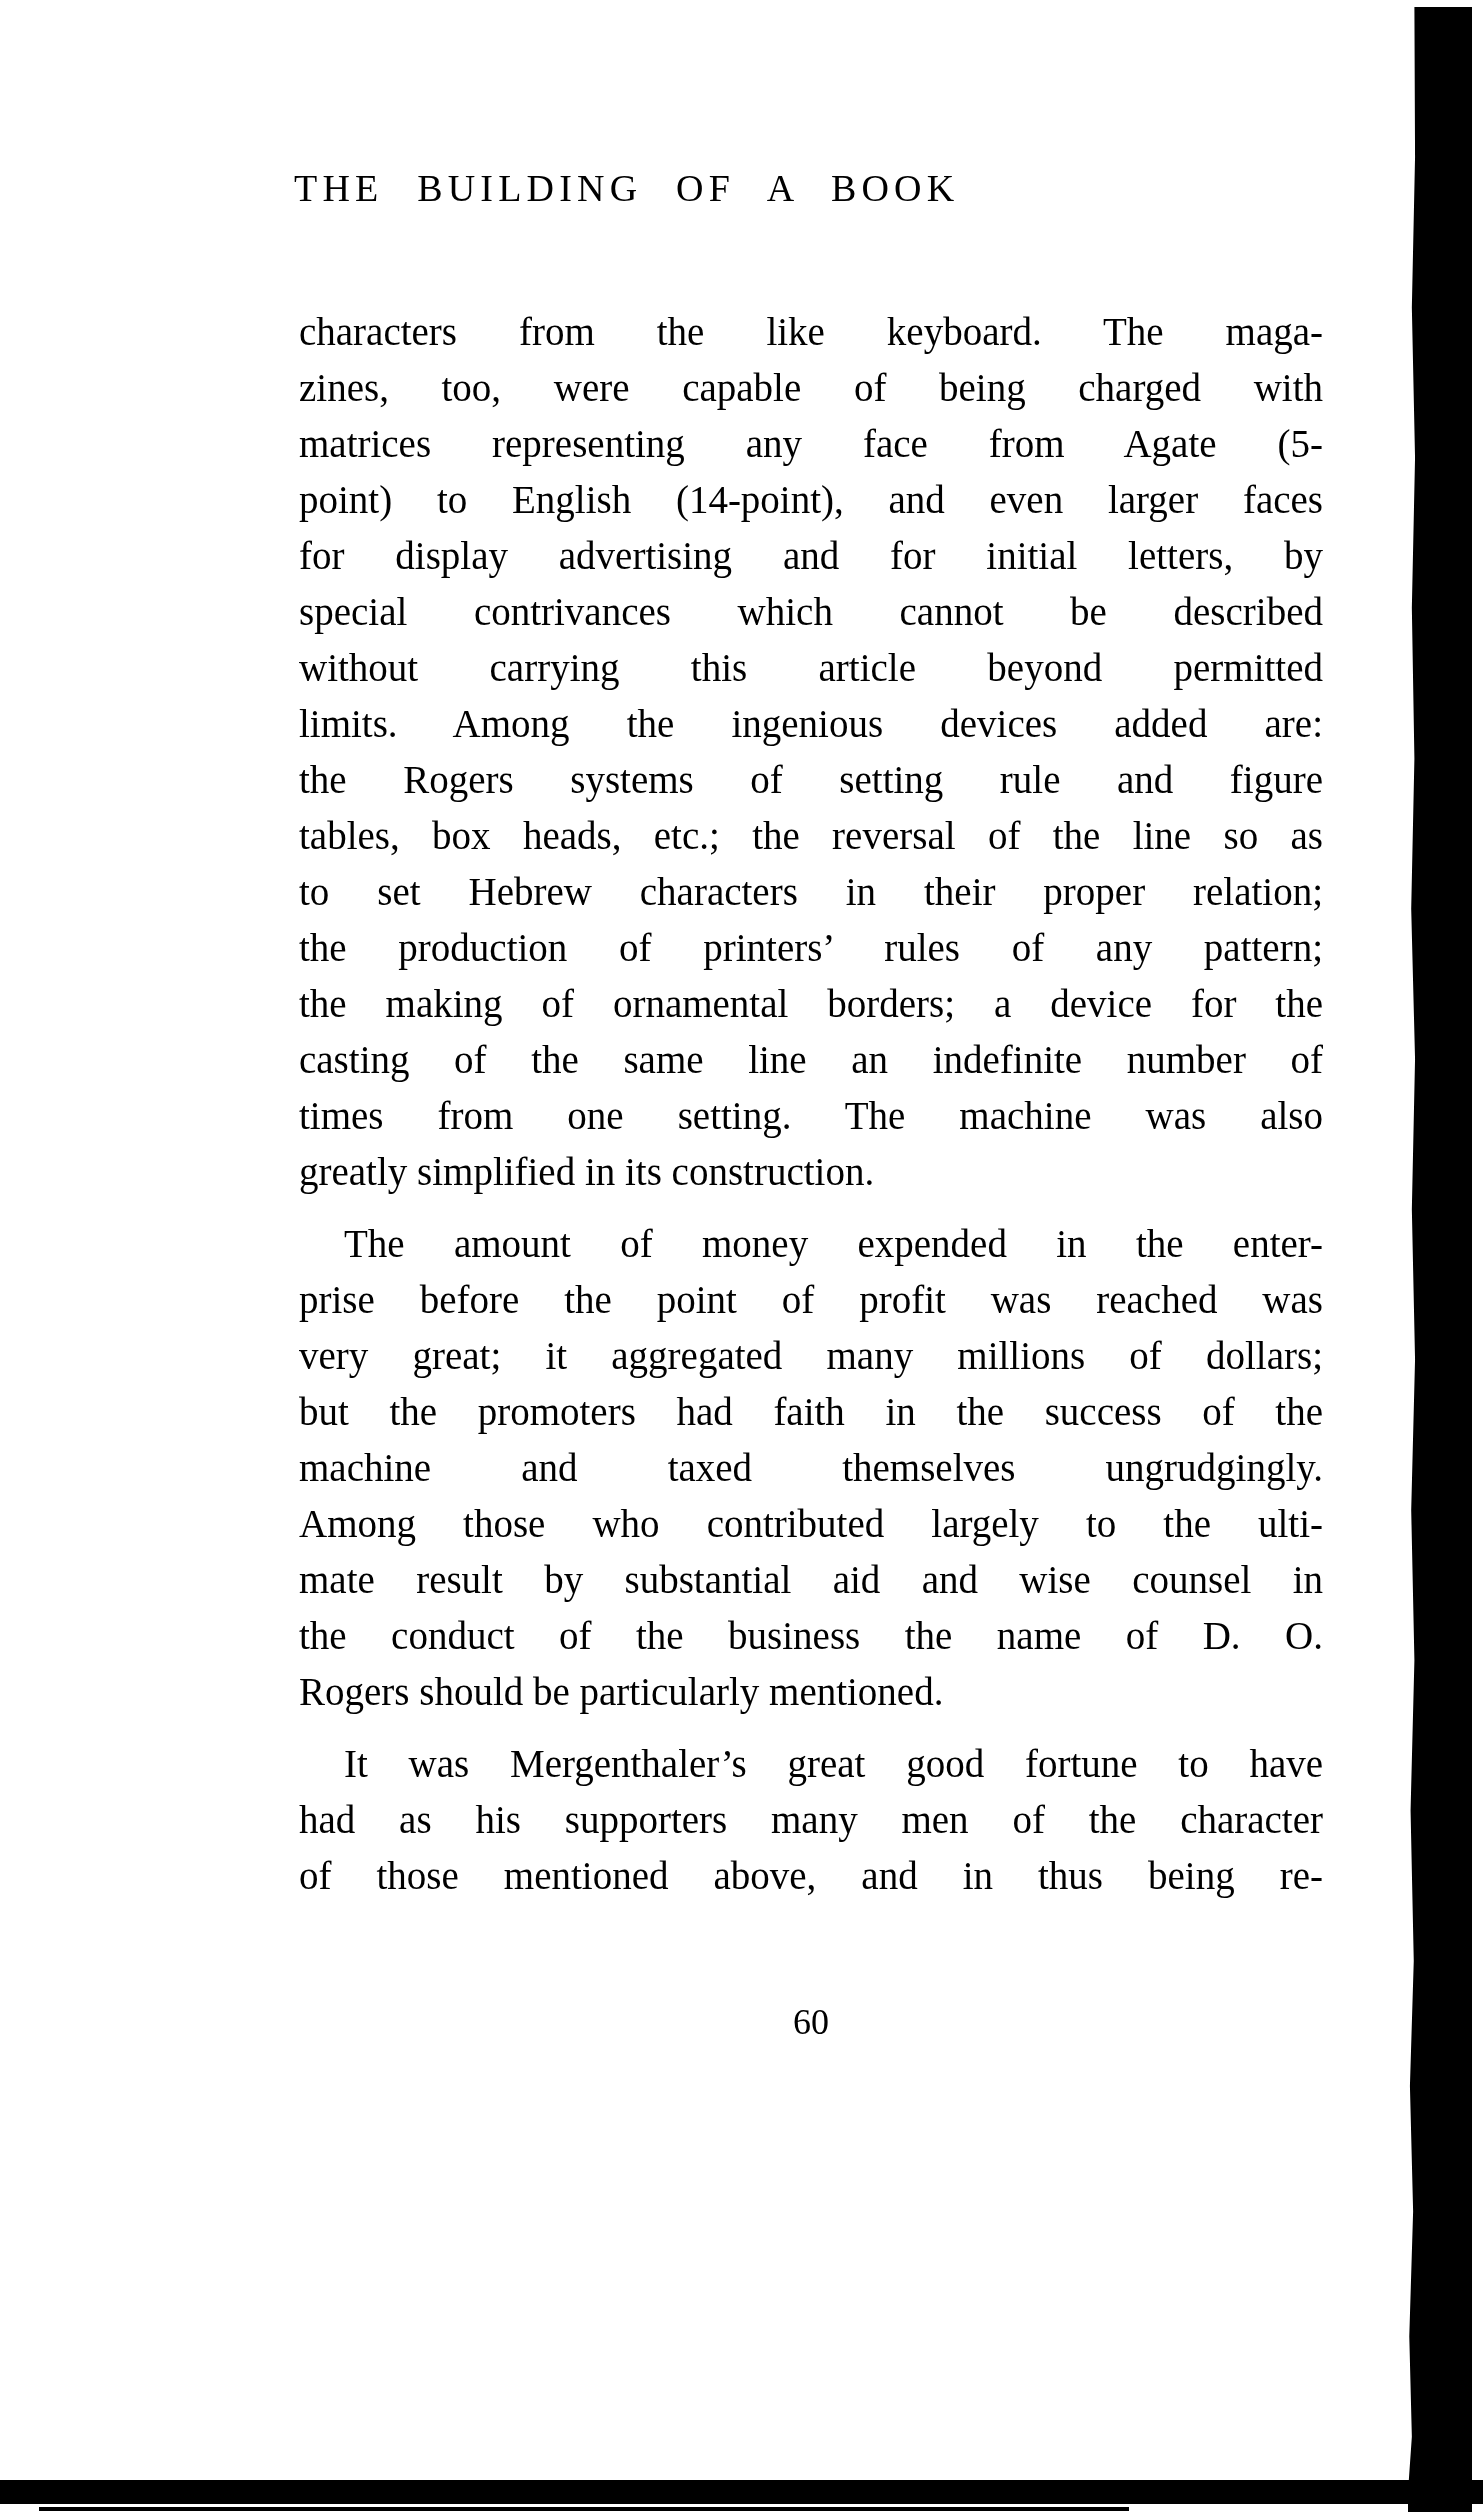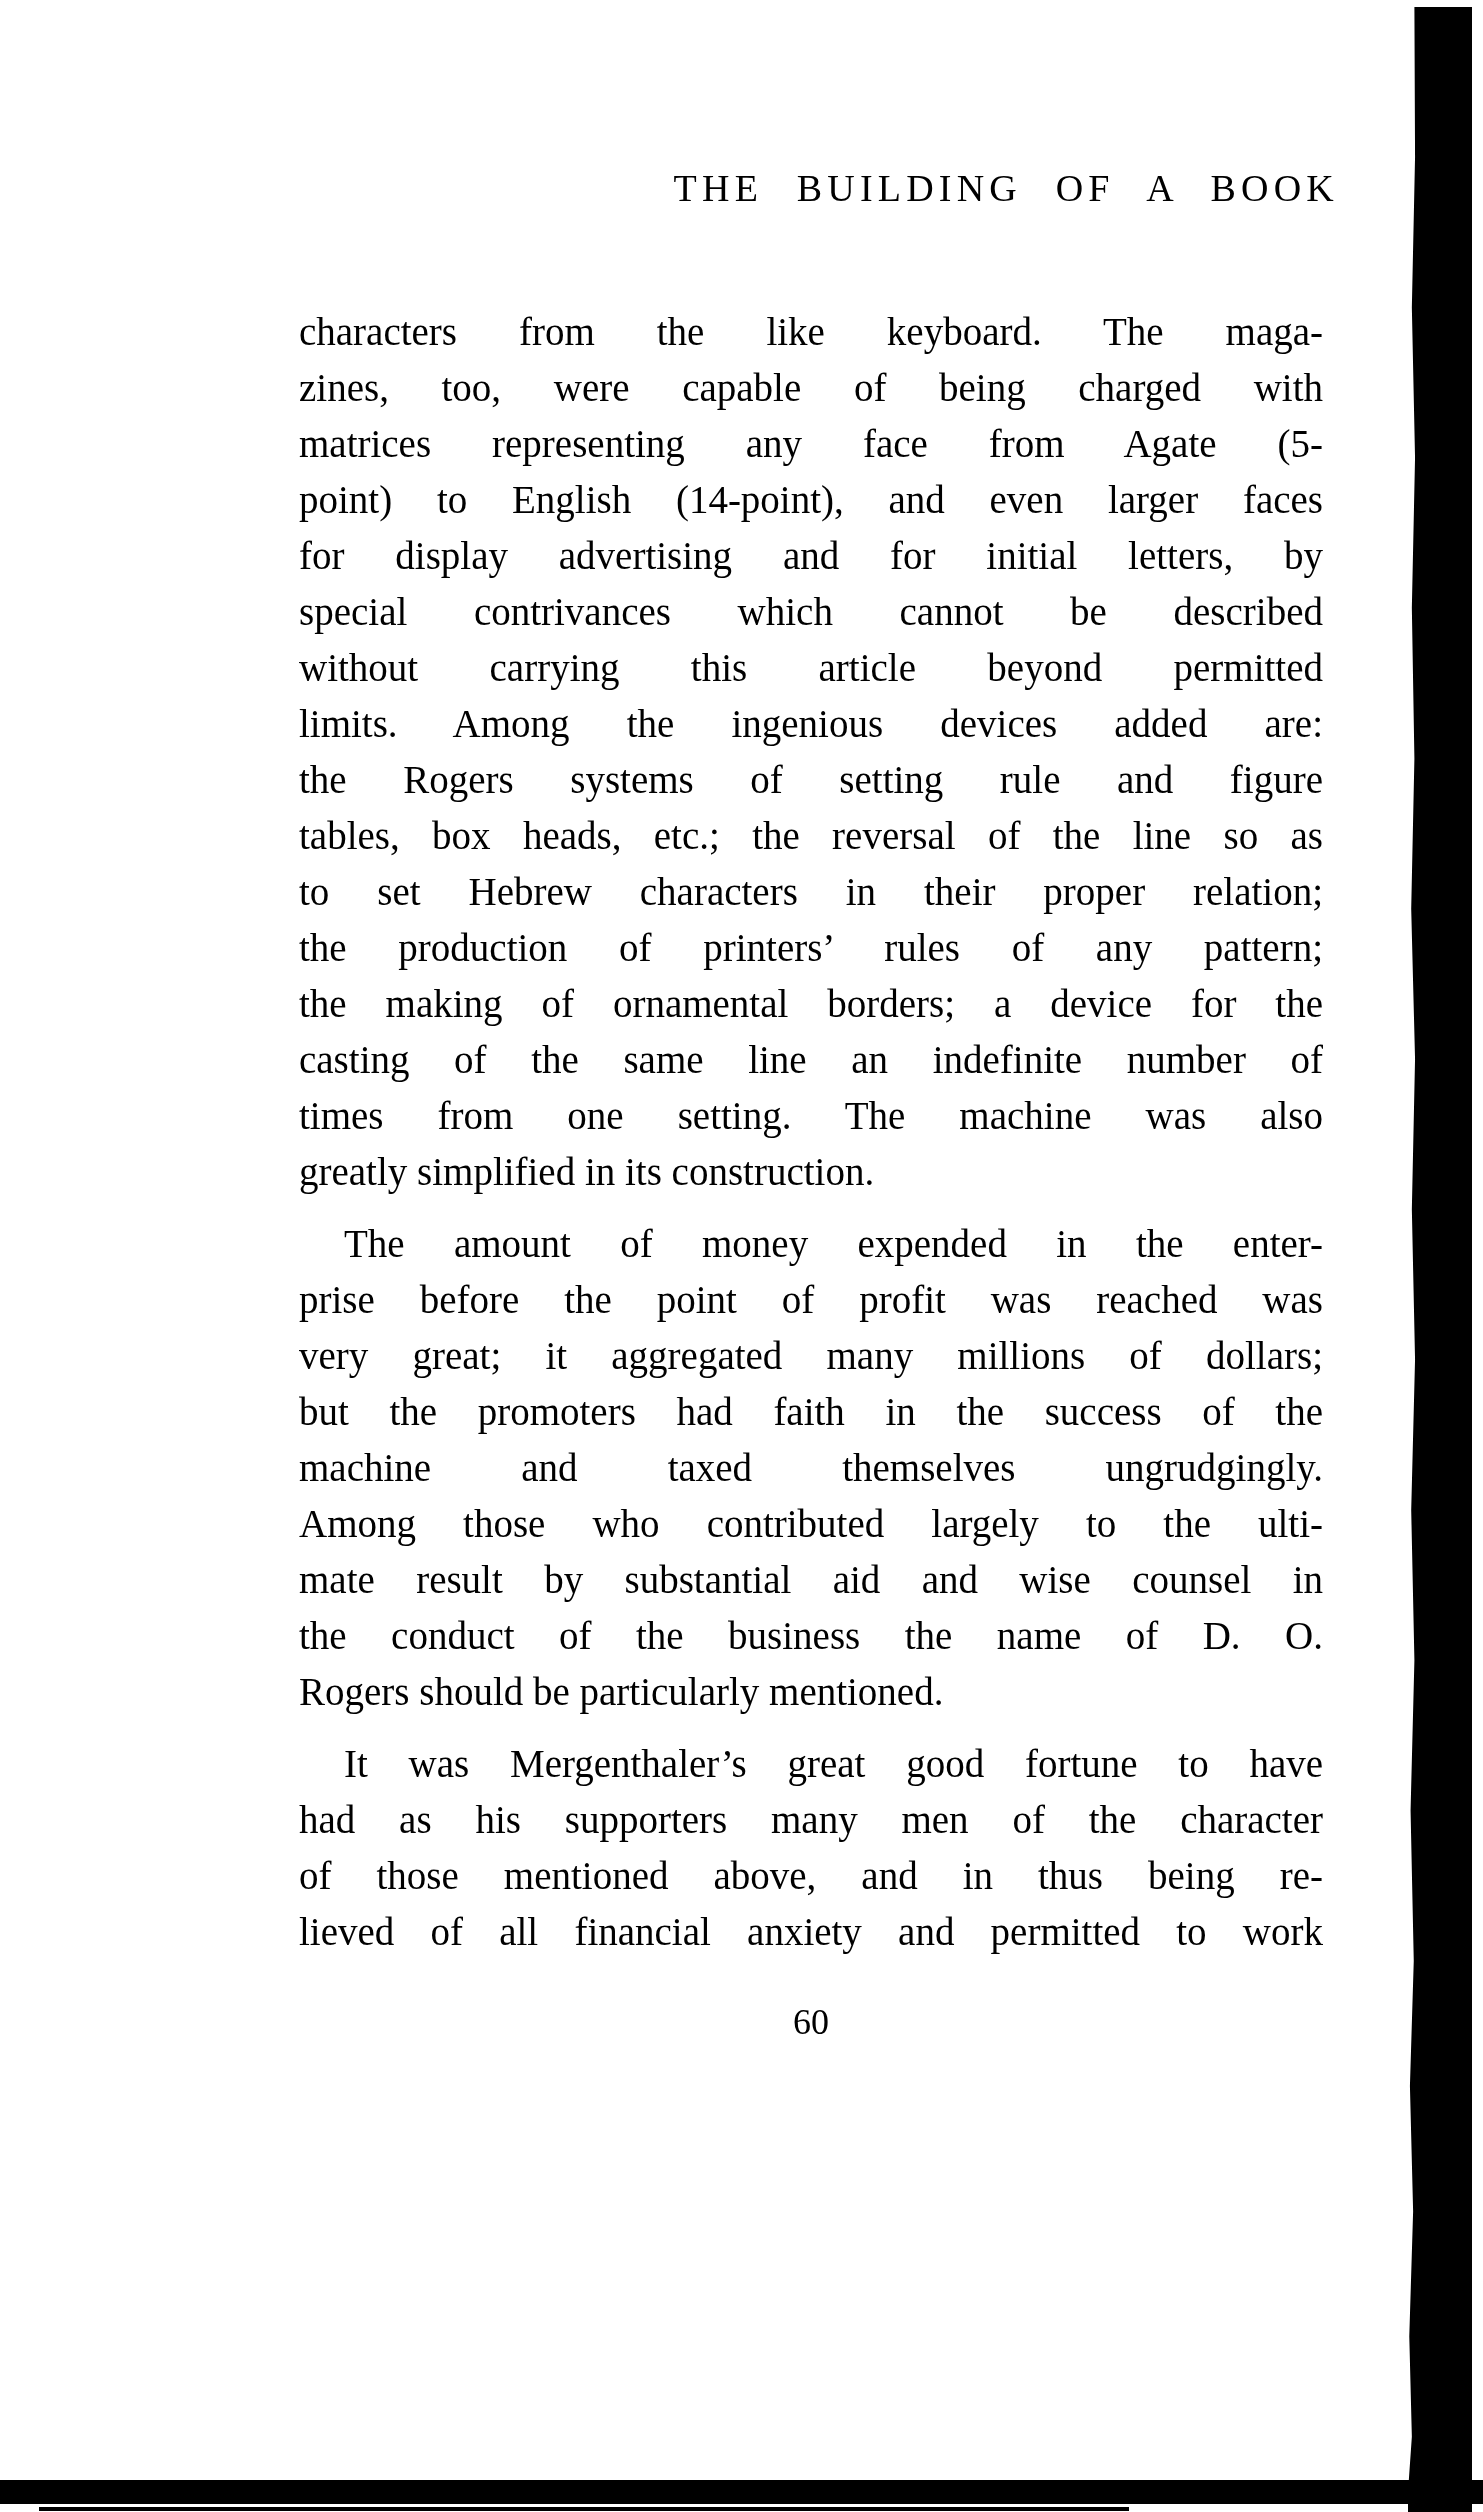--- a/index.html
+++ b/index.html
@@ -15,23 +15,23 @@
     font-family: "Liberation Serif", "DejaVu Serif", serif;
     color: #000000;
   }
   .page {
     position: absolute;
     inset: 0;
   }
   .header-title {
     position: absolute;
     top: 165px;
-    left: 283px;
+    left: 294px;
     width: 1056px;
-    text-align: right;
+    text-align: left;
     font-size: 38px;
     letter-spacing: 5.2px;
     word-spacing: 19px;
     white-space: nowrap;
     line-height: 46px;
   }
   .body-text {
     position: absolute;
     top: 288px;
     left: 283px;
@@ -126,21 +126,20 @@
         <div class="text-line">machine and taxed themselves ungrudgingly.</div>
         <div class="text-line">Among those who contributed largely to the ulti-</div>
         <div class="text-line">mate result by substantial aid and wise counsel in</div>
         <div class="text-line">the conduct of the business the name of D. O.</div>
         <div class="text-line no-justify">Rogers should be particularly mentioned.</div>
       </div>
       <div class="paragraph">
         <div class="text-line indent">It was Mergenthaler’s great good fortune to have</div>
         <div class="text-line">had as his supporters many men of the character</div>
         <div class="text-line">of those mentioned above, and in thus being re-</div>
-        <div class="text-line">lieved of all financial anxiety and permitted to work</div>
       </div>
     </div>
 
   <div class="page-number">60</div>
 
   <div class="scan-band-right"></div>
 
   <div class="scan-band-bottom"></div>
 
   <div class="scan-line-bottom"></div>

